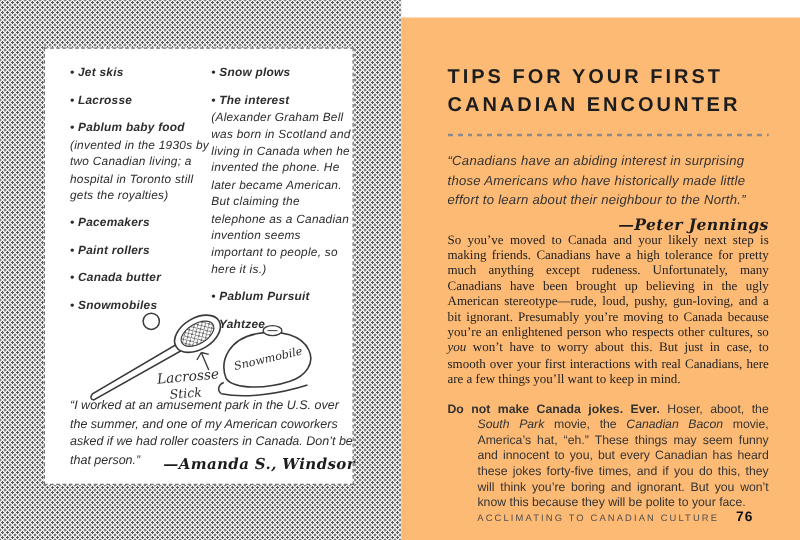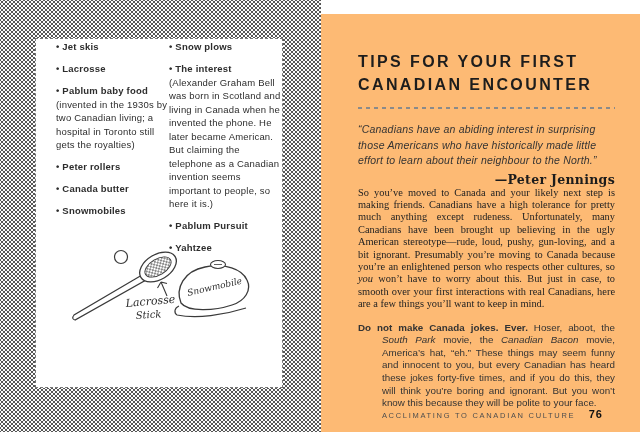--- a/index.html
+++ b/index.html
@@ -14,39 +14,39 @@
     background-image:
       radial-gradient(circle, #565656 0.9px, transparent 1.1px),
       radial-gradient(circle, #565656 0.9px, transparent 1.1px);
     background-size:4px 4px;
     background-position:0 0, 2px 2px;
   }
   .inv-box {
     position:absolute; left:35px; top:38px; width:248px; height:350px;
     background:#fff; border:1px dashed #767676;
   }
-  .inv-col { position:absolute; top:1px; }
+  .inv-col { position:absolute; top:13px;font-style:italic; }
   .inv-col1 { left:20px; width:112px; }
   .inv-col2 { left:133px; width:112px; }
   .inv-item { font-size:9.5px; line-height:13.5px; color:#2d2d2d;
               letter-spacing:0.2px; margin-bottom:8.5px; }
   .inv-name { font-weight:bold; }
   .inv-note { font-weight:normal; }
 
   .doodle { position:absolute; }
   .doodle-lacrosse { left:34px; top:210px; }
   .doodle-snowmobile { left:136px; top:219px; }
   .doodle text { font-family:"DejaVu Serif", serif; font-style:italic; fill:#2e2e2e; }
 
   .box-quote {
     position:absolute; left:20px; top:279px; width:228px;
     font-style:italic; font-size:10px; line-height:14.5px; color:#2e2e2e;
   }
   .script {
-    font-family:"DejaVu Serif", serif; font-weight:bold;
+    font-family:"DejaVu Serif", serif; font-style:italic; font-weight:bold;
     letter-spacing:0.3px; color:#1c1c1c;
   }
   .box-quote .attr { position:absolute; right:0; bottom:-2px; font-size:12px; }
 
   
   .right-page { position:absolute; left:321px; top:14px; width:319px; height:432px; background:#fdba74; }
   .rp-content { position:absolute; left:37px; top:36px; width:257px; }
   .title-line {
     font-weight:bold; font-size:16px; line-height:23px;
     letter-spacing:2.4px; color:#1d1d1d;
@@ -75,21 +75,22 @@
 <body>
 
 <div class="spread">
 
   <div class="left-page">
     <div class="inv-box">
       <div class="inv-col inv-col1">
           <div class="inv-item"><span class="inv-name">• Jet skis</span></div>
           <div class="inv-item"><span class="inv-name">• Lacrosse</span></div>
           <div class="inv-item"><span class="inv-name">• Pablum baby food</span><span class="inv-note"> (invented in the 1930s by two Canadian living; a hospital in Toronto still gets the royalties)</span></div>
-          <div class="inv-item"><span class="inv-name">• Peter rollers</span></div>
+          <div class="inv-item"><span class="inv-name">• Pacemakers</span></div>
+          <div class="inv-item"><span class="inv-name">• Paint rollers</span></div>
           <div class="inv-item"><span class="inv-name">• Canada butter</span></div>
           <div class="inv-item"><span class="inv-name">• Snowmobiles</span></div>
         </div>
       <div class="inv-col inv-col2">
           <div class="inv-item"><span class="inv-name">• Snow plows</span></div>
           <div class="inv-item"><span class="inv-name">• The interest</span><span class="inv-note"> (Alexander Graham Bell was born in Scotland and living in Canada when he invented the phone. He later became American. But claiming the telephone as a Canadian invention seems important to people, so here it is.)</span></div>
           <div class="inv-item"><span class="inv-name">• Pablum Pursuit</span></div>
           <div class="inv-item"><span class="inv-name">• Yahtzee</span></div>
         </div>
 
@@ -111,20 +112,24 @@
       </svg>
 
       <svg class="doodle doodle-snowmobile" width="96" height="64" viewBox="0 0 96 64">
         <path d="M9,45 C3,30 12,13 33,9 C53,5 70,11 75,22 C80,32 73,43 60,47 C42,53 16,54 9,45 Z" fill="#fff" stroke="#3a3a3a" stroke-width="1.3"></path>
         <ellipse cx="46" cy="6.5" rx="7.5" ry="4" fill="#fff" stroke="#3a3a3a" stroke-width="1.1"></ellipse>
         <line x1="42" y1="6.5" x2="50" y2="6.5" stroke="#3a3a3a" stroke-width="0.8"></line>
         <path d="M5,57 C25,61 52,57 74,50 M5,57 C2,55 2,50 7,48" fill="none" stroke="#3a3a3a" stroke-width="1.2"></path>
         <text x="16" y="38" font-size="9" transform="rotate(-13 16 38)">Snowmobile</text>
       </svg>
 
+      <div class="box-quote">
+        <span>“I worked at an amusement park in the U.S. over the summer, and one of my American coworkers asked if we had roller coasters in Canada. Don’t be that person.”</span>
+        <span class="script attr">—Amanda S., Windsor</span>
+      </div>
     </div>
   </div>
 
   <div class="right-page">
     <div class="rp-content">
       <div class="title-line">TIPS FOR YOUR FIRST</div>
       <div class="title-line">CANADIAN ENCOUNTER</div>
 
       <div class="dashed-rule"></div>
 

